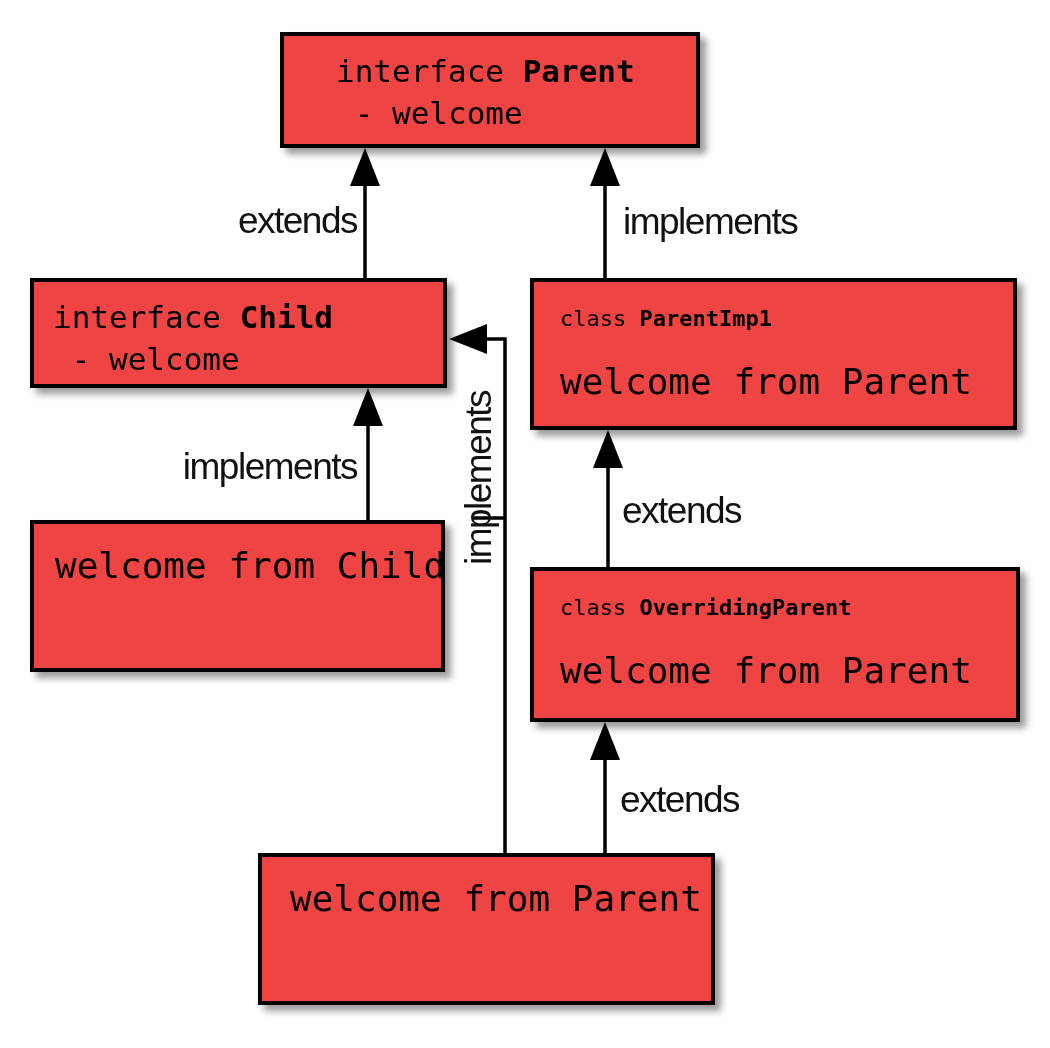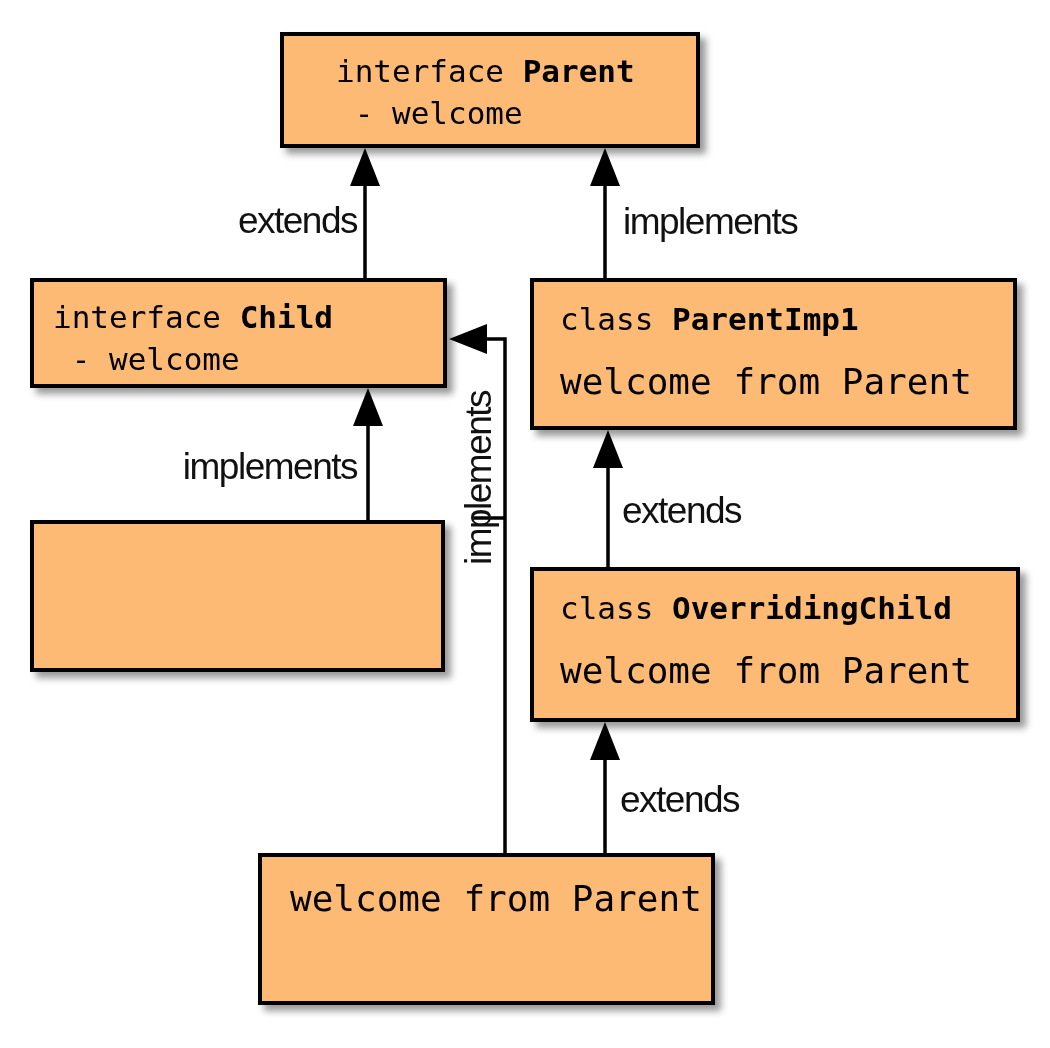--- a/index.html
+++ b/index.html
@@ -8,29 +8,29 @@
     width:1050px; height:1048px;
     background:#ffffff;
     overflow:hidden;
     font-family:"DejaVu Sans Mono", monospace;
   }
   .edges { position:absolute; left:0; top:0; width:1050px; height:1048px; }
 
   .node {
     position:absolute;
     box-sizing:border-box;
-    background:#fdba74;
+    background:#ef4444;
     border:4px solid #000000;
     box-shadow:6px 6px 7px rgba(0,0,0,0.40);
     color:#000000;
   }
   .iface { padding-top:14px; }
   .iface .line { line-height:42px; font-size:31px; white-space:pre; }
   .iface .member { padding-left:1ch; }
-  .cls .title { margin-top:16px; line-height:42px; font-size:31px; white-space:pre; }
+  .cls .title { margin-top:16px; line-height:42px; font-size:22px; white-space:pre; }
   .cls .note  { margin-top:20px; line-height:44px; font-size:36px; white-space:pre; }
   .kw { margin-right:1ch; font-weight:400; }
   .nm { font-weight:700; }
 
   .edge-label {
     position:absolute;
     font-family:"Liberation Sans", sans-serif;
     font-size:37px;
     letter-spacing:-1.5px;
     color:#111111;
@@ -77,24 +77,25 @@
     <div class="line title"><span class="kw">interface</span><span class="nm">Child</span></div>
     <div class="line member">- welcome</div>
   </div>
 
   <div class="node cls" style="left:530px; top:278px; width:487px; height:152px; padding-left:26px;">
     <div class="title"><span class="kw">class</span><span class="nm">ParentImp1</span></div>
     <div class="note">welcome from Parent</div>
   </div>
 
   <div class="node cls" style="left:30px; top:520px; width:415px; height:152px; padding-left:21px;">
+    <div class="note">welcome from Child</div>
   </div>
 
   <div class="node cls" style="left:530px; top:567px; width:490px; height:155px; padding-left:26px;">
-    <div class="title"><span class="kw">class</span><span class="nm">OverridingChild</span></div>
+    <div class="title"><span class="kw">class</span><span class="nm">OverridingParent</span></div>
     <div class="note">welcome from Parent</div>
   </div>
 
   <div class="node cls" style="left:258px; top:853px; width:457px; height:152px; padding-left:28px;">
     <div class="note">welcome from Parent</div>
   </div>
 
   <div class="edge-label" style="right:693px; top:200px;">extends</div>
   <div class="edge-label" style="left:623px; top:201px;">implements</div>
   <div class="edge-label" style="right:693px; top:446px;">implements</div>

